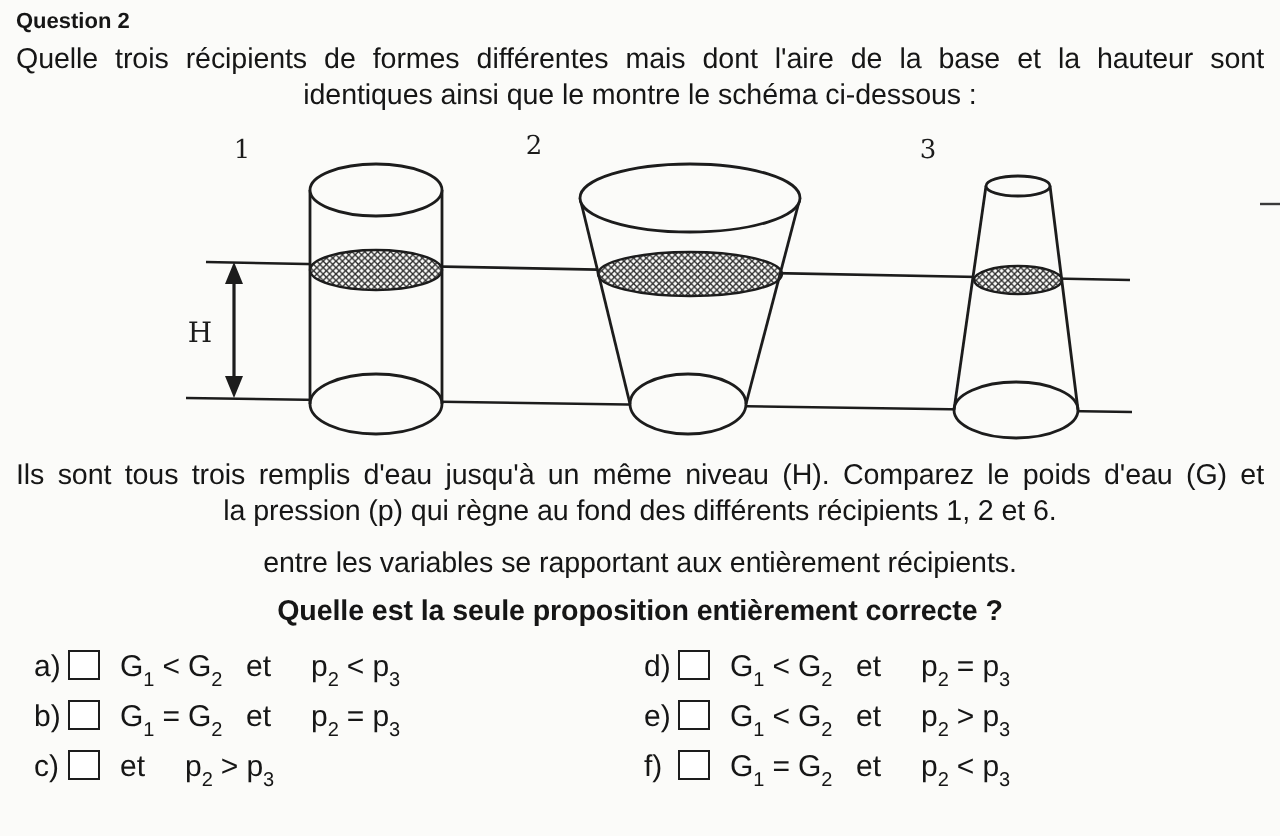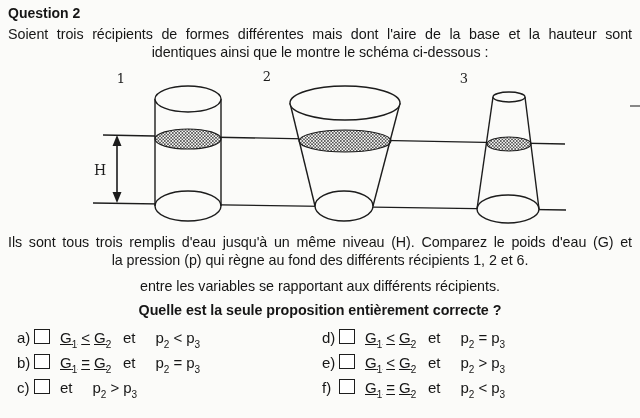--- a/index.html
+++ b/index.html
@@ -4,54 +4,54 @@
 <style>
   html,body{margin:0;padding:0;}
   body{
     width:640px;height:418px;
     background:#fbfbf9;
     font-family:"Liberation Sans","DejaVu Sans",sans-serif;
     color:#161616;
     overflow:hidden;
   }
   .page{padding:4px 8px 0 8px;width:624px;}
-  .title{font-size:14px;font-weight:bold;margin:1px 0 4px 0;}
+  .title{font-size:11px;font-weight:bold;margin:1px 0 4px 0;}
   .para{font-size:14.3px;line-height:18px;letter-spacing:-0.05px;}
   .para .jline{white-space:nowrap;text-align:justify;text-align-last:justify;}
   .para .jlast{white-space:nowrap;text-align:center;}
   .mt8{margin-top:8px;}
   .mt6{margin-top:6px;font-weight:bold;}
   .mt2{margin-top:2px;}
   svg.diagram{display:block;margin:0;}
   
   .options{display:flex;margin-top:9px;padding-left:9px;}
   .opt-col{display:flex;flex-direction:column;row-gap:7px;}
   .opt-col.left{width:305px;}
   .opt-row{display:flex;align-items:center;height:18px;font-size:15px;}
   .opt-letter{width:17px;}
   .opt-box{
     width:14px;height:13px;flex:0 0 14px;
     border:1.6px solid #1d1d1d;background:#fff;
     margin-right:10px;margin-top:-2px;
   }
   .opt-expr{display:inline-block;}
-  .opt-expr.w{width:63px;text-decoration:underline;}
+  .opt-expr.w{width:63px;}
   .opt-expr sub{font-size:10px;line-height:0;position:relative;top:1px;}
   .opt-expr .op{padding:0 4px;}
   .opt-et{margin-right:20px;}
 </style>
 </head>
 <body>
 
 <div class="page">
 
   <div class="title">Question 2</div>
 
   <div class="para">
-    <div class="jline">Soient trois récipients de formes différentes mais dont l'aire de la base et la hauteur sont</div>
+    <div class="jline">Quelle trois récipients de formes différentes mais dont l'aire de la base et la hauteur sont</div>
     <div class="jlast">identiques ainsi que le montre le schéma ci-dessous :</div>
   </div>
 
   <svg class="diagram" width="640" height="170" viewBox="0 0 640 170" xmlns="http://www.w3.org/2000/svg">
     <defs>
       <pattern id="stipple" patternUnits="userSpaceOnUse" width="3.2" height="3.2">
         <path d="M0,3.2 L3.2,0 M-0.8,0.8 L0.8,-0.8 M2.4,4 L4,2.4" stroke="#2a2a2a" stroke-width="0.65" fill="none"></path>
         <path d="M0,0 L3.2,3.2 M2.4,-0.8 L4,0.8 M-0.8,2.4 L0.8,4" stroke="#2a2a2a" stroke-width="0.65" fill="none"></path>
       </pattern>
     </defs>
@@ -98,21 +98,21 @@
     <text x="456" y="22" text-anchor="middle" font-family="DejaVu Serif, Liberation Serif, serif" font-size="13" fill="#1c1c1c">3</text>
     <text x="92" y="114" text-anchor="middle" font-family="DejaVu Serif, Liberation Serif, serif" font-size="14" fill="#1c1c1c">H</text>
   </svg>
 
   <div class="para mt2">
     <div class="jline">Ils sont tous trois remplis d'eau jusqu'à un même niveau (H). Comparez le poids d'eau (G) et</div>
     <div class="jlast">la pression (p) qui règne au fond des différents récipients 1, 2 et 6.</div>
   </div>
 
   <div class="para mt8">
-    <div class="jlast">entre les variables se rapportant aux différents récipients.</div>
+    <div class="jlast">entre les variables se rapportant aux entièrement récipients.</div>
   </div>
 
   <div class="para mt6">
     <div class="jlast">Quelle est la seule proposition entièrement correcte ?</div>
   </div>
 
   <div class="options">
 
     <div class="opt-col left">
 

